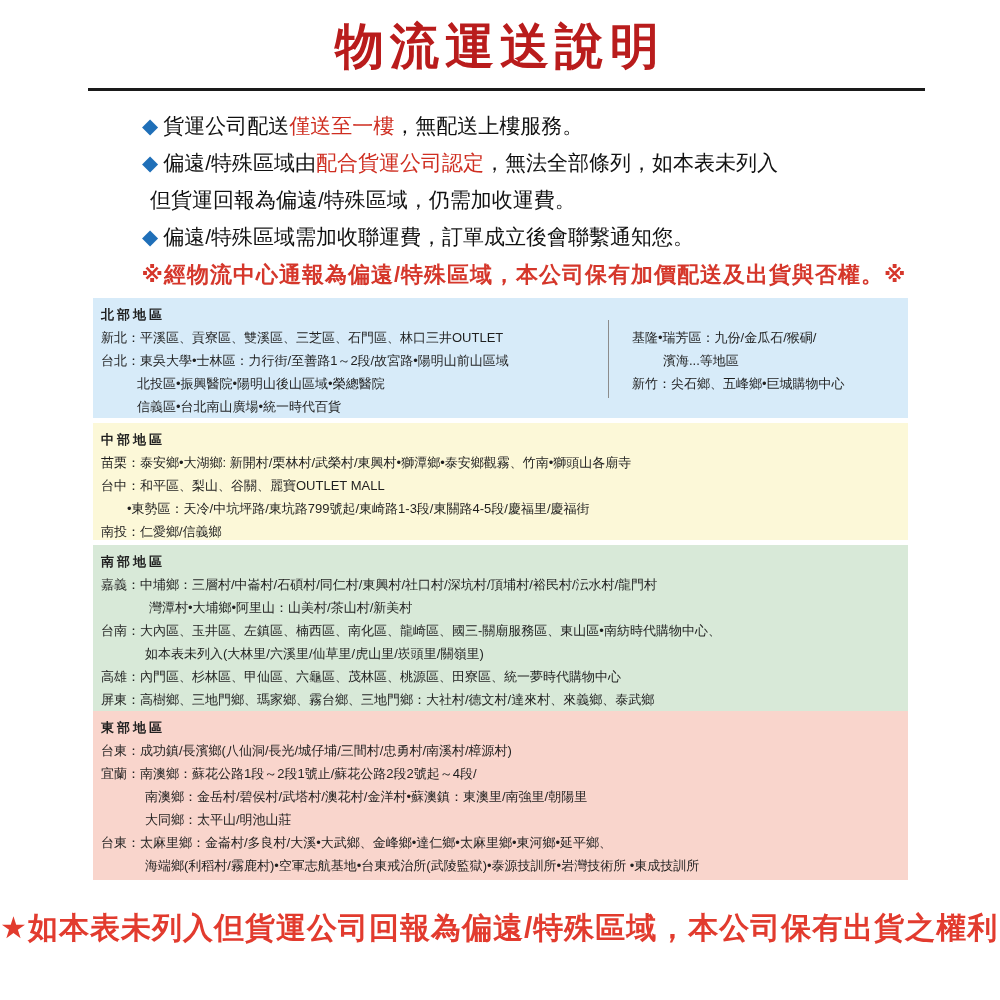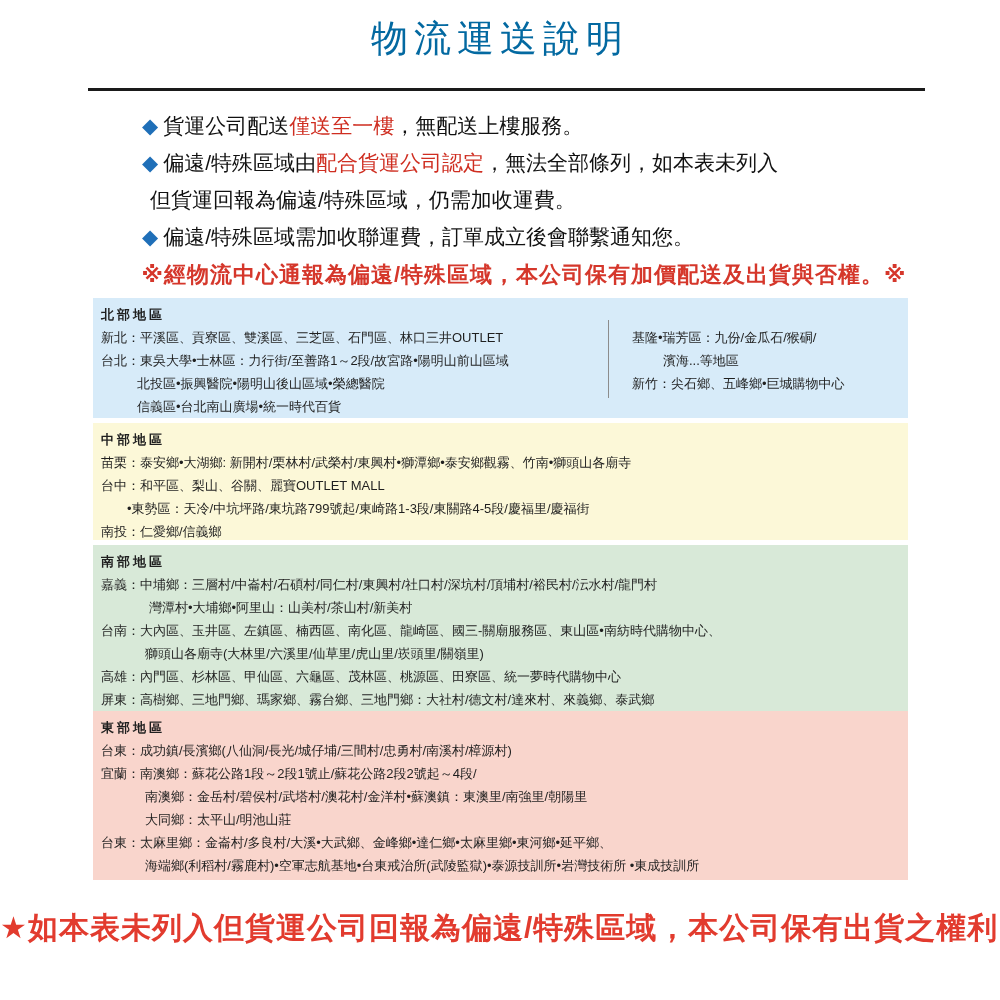--- a/index.html
+++ b/index.html
@@ -1,21 +1,21 @@
 <!DOCTYPE html>
 <html><head>
 <meta charset="utf-8">
 <style>
   * { margin:0; padding:0; box-sizing:border-box; }
   html,body { width:1000px; height:1000px; background:#ffffff; }
   body { font-family:"Liberation Sans","DejaVu Sans",sans-serif; color:#1a1a1a; overflow:hidden; }
   .page { position:relative; width:1000px; height:1000px; background:#fff; }
 
   .title { position:absolute; top:14px; left:0; width:1000px; text-align:center;
-           font-size:37px; font-weight:normal; letter-spacing:6px; color:#0369a1; }
+           font-size:49px; font-weight:bold; letter-spacing:6px; color:#b91c1c; }
   .title-rule { position:absolute; top:88px; left:88px; width:837px; height:0;
                 border-top:3px solid #1a1a1a; }
 
   .bullet-row { position:absolute; font-size:21px; font-weight:normal; color:#111;
                 white-space:nowrap; line-height:28px; }
   .bullet-row .diamond { color:#1f6fb8; font-size:21px; margin-right:5px; }
   .red { color:#cf2e21; }
 
   .notice-top { position:absolute; top:260px; left:0; width:1000px; text-align:center;
                 font-size:22px; font-weight:bold; color:#d5372b; letter-spacing:1px;
@@ -90,21 +90,21 @@
     <div class="rline">台中：和平區、梨山、谷關、麗寶OUTLET MALL</div>
     <div class="rline ind26">•東勢區：天冷/中坑坪路/東坑路799號起/東崎路1-3段/東關路4-5段/慶福里/慶福街</div>
     <div class="rline">南投：仁愛鄉/信義鄉</div>
   </div>
 
   <div class="region region-south">
     <div class="rline rhdr">南部地區</div>
     <div class="rline">嘉義：中埔鄉：三層村/中崙村/石碩村/同仁村/東興村/社口村/深坑村/頂埔村/裕民村/沄水村/龍門村</div>
     <div class="rline ind48">灣潭村•大埔鄉•阿里山：山美村/茶山村/新美村</div>
     <div class="rline">台南：大內區、玉井區、左鎮區、楠西區、南化區、龍崎區、國三-關廟服務區、東山區•南紡時代購物中心、</div>
-    <div class="rline ind44">獅頭山各廟寺(大林里/六溪里/仙草里/虎山里/崁頭里/關嶺里)</div>
+    <div class="rline ind44">如本表未列入(大林里/六溪里/仙草里/虎山里/崁頭里/關嶺里)</div>
     <div class="rline">高雄：內門區、杉林區、甲仙區、六龜區、茂林區、桃源區、田寮區、統一夢時代購物中心</div>
     <div class="rline">屏東：高樹鄉、三地門鄉、瑪家鄉、霧台鄉、三地門鄉：大社村/德文村/達來村、來義鄉、泰武鄉</div>
   </div>
 
   <div class="region region-east">
     <div class="rline rhdr">東部地區</div>
     <div class="rline">台東：成功鎮/長濱鄉(八仙洞/長光/城仔埔/三間村/忠勇村/南溪村/樟源村)</div>
     <div class="rline">宜蘭：南澳鄉：蘇花公路1段～2段1號止/蘇花公路2段2號起～4段/</div>
     <div class="rline ind44">南澳鄉：金岳村/碧侯村/武塔村/澳花村/金洋村•蘇澳鎮：東澳里/南強里/朝陽里</div>
     <div class="rline ind44">大同鄉：太平山/明池山莊</div>

